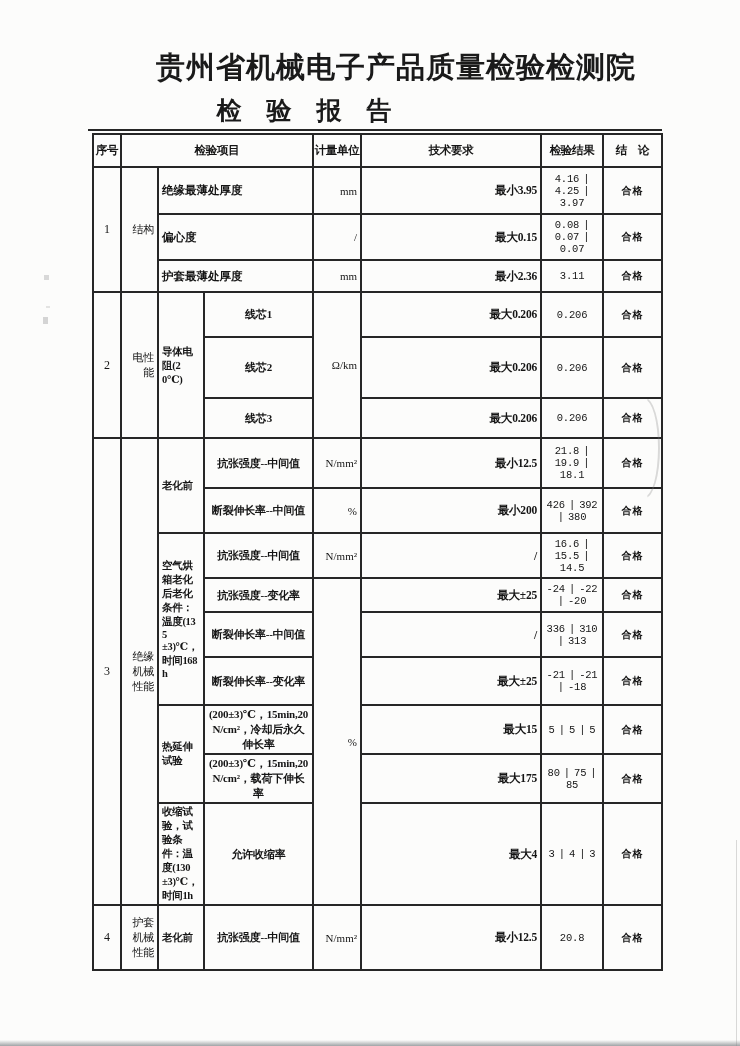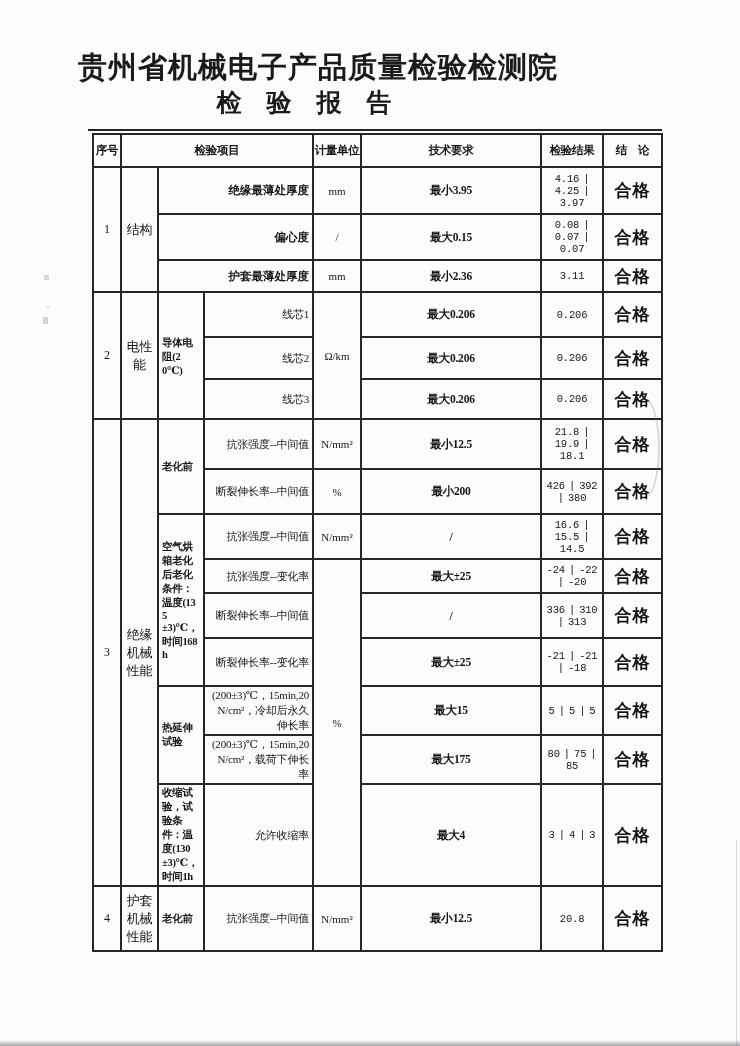--- a/index.html
+++ b/index.html
@@ -6,24 +6,24 @@
   .sheet{
     position:relative;
     width:740px;height:1046px;
     background:#fcfcfb;
     overflow:hidden;
     font-family:"Liberation Serif","DejaVu Serif",serif;
     color:#1a1a1a;
   }
   .institute{
     position:absolute;top:48px;left:0;width:636px;
-    text-align:center;font-size:29px;font-weight:700;letter-spacing:1px;
+    text-align:right;font-size:29px;font-weight:700;letter-spacing:1px;
   }
   .doc-title{
-    position:absolute;top:86px;left:0;width:608px;
+    position:absolute;top:94px;left:0;width:608px;
     text-align:center;font-size:25px;font-weight:700;
   }
   .meta-row{
     position:absolute;top:112px;left:92px;width:569px;
     display:flex;justify-content:space-between;align-items:flex-end;
     font-size:13.5px;font-weight:700;
   }
   .top-rule{
     position:absolute;top:129px;left:88px;width:574px;height:2px;
     background:#262626;
@@ -37,28 +37,28 @@
     border:2px solid #262626;
     padding:1px 3px;
     vertical-align:middle;
     overflow:hidden;
   }
   table.insp th{
     font-size:11.5px;font-weight:700;text-align:center;
     letter-spacing:-0.3px;padding:8px 0;margin-left:39px;
   }
   .c-no{text-align:center;font-size:12px;}
-  .c-grp{text-align:center;font-size:13px;letter-spacing:-0.2px;padding:1px 2px;word-break:break-all;}
+  .c-grp{text-align:right;font-size:11px;letter-spacing:-0.2px;padding:1px 2px;word-break:break-all;}
   .c-sub{text-align:left;font-size:10.5px;letter-spacing:-0.3px;padding:1px 2px;word-break:break-all;font-weight:600;margin-top:44px;}
-  .c-item{text-align:right;font-size:11px;letter-spacing:-0.2px;word-break:break-all;font-weight:400;}
-  .c-item2{text-align:right;font-size:11.5px;font-weight:600;}
-  .c-unit{text-align:center;font-size:11px;}
-  .c-req{text-align:center;font-size:11.5px;font-weight:600;letter-spacing:-0.2px;}
+  .c-item{text-align:center;font-size:11px;letter-spacing:-0.2px;word-break:break-all;font-weight:700;}
+  .c-item2{text-align:left;font-size:11.5px;font-weight:600;}
+  .c-unit{text-align:right;font-size:11px;}
+  .c-req{text-align:right;font-size:11.5px;font-weight:600;letter-spacing:-0.2px;}
   .c-res{text-align:center;font-size:10.5px;word-spacing:-2px;letter-spacing:-0.2px;font-family:Liberation Mono, monospace;}
-  .c-con{text-align:center;font-size:17px;letter-spacing:1px;font-weight:600;}
+  .c-con{text-align:center;font-size:10px;letter-spacing:1px;font-weight:600;}
   
   .speck{position:absolute;background:rgba(95,95,95,0.45);}
   .arc{
     position:absolute;top:398px;left:630px;width:26px;height:96px;
     border:2px solid rgba(125,125,125,0.28);border-radius:50%;
     clip-path:inset(0 0 0 58%);
   }
   .bottom-shadow{
     position:absolute;bottom:0;left:0;width:740px;height:6px;
     background:linear-gradient(to bottom,rgba(150,153,156,0) 0%,rgba(130,134,138,0.75) 100%);
@@ -129,21 +129,21 @@
     <tr style="height:45px">
       <td class="c-no" rowspan="3">2</td>
       <td class="c-grp" rowspan="3">电性能</td>
       <td class="c-sub" rowspan="3">导体电阻(20℃)</td>
       <td class="c-item">线芯1</td>
       <td class="c-unit" rowspan="3">Ω/km</td>
       <td class="c-req">最大0.206</td>
       <td class="c-res">0.206</td>
       <td class="c-con">合格</td>
     </tr>
-    <tr style="height:42px">
+    <tr style="height:61px">
       <td class="c-item">线芯2</td>
       <td class="c-req">最大0.206</td>
       <td class="c-res">0.206</td>
       <td class="c-con">合格</td>
     </tr>
     <tr style="height:40px">
       <td class="c-item">线芯3</td>
       <td class="c-req">最大0.206</td>
       <td class="c-res">0.206</td>
       <td class="c-con">合格</td>

